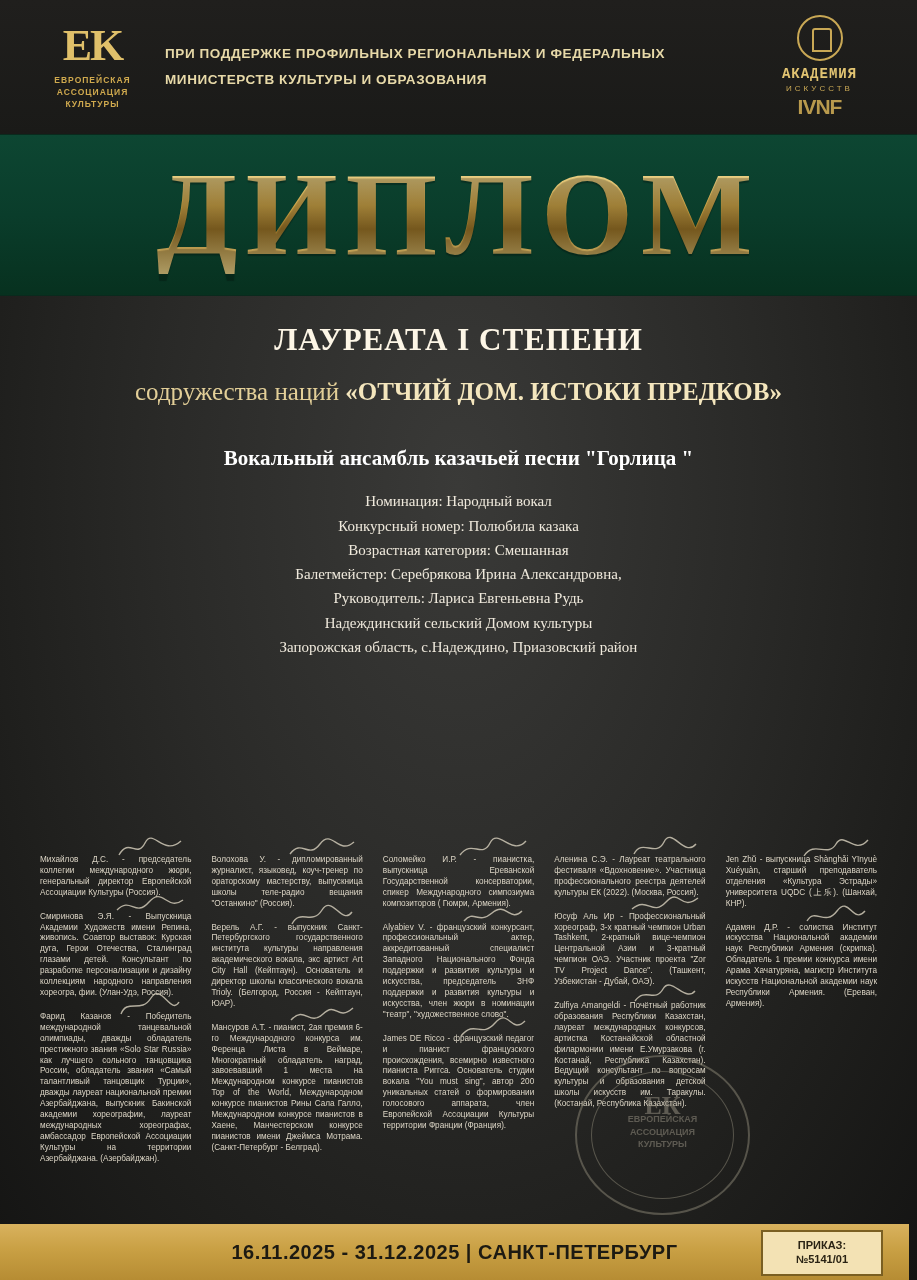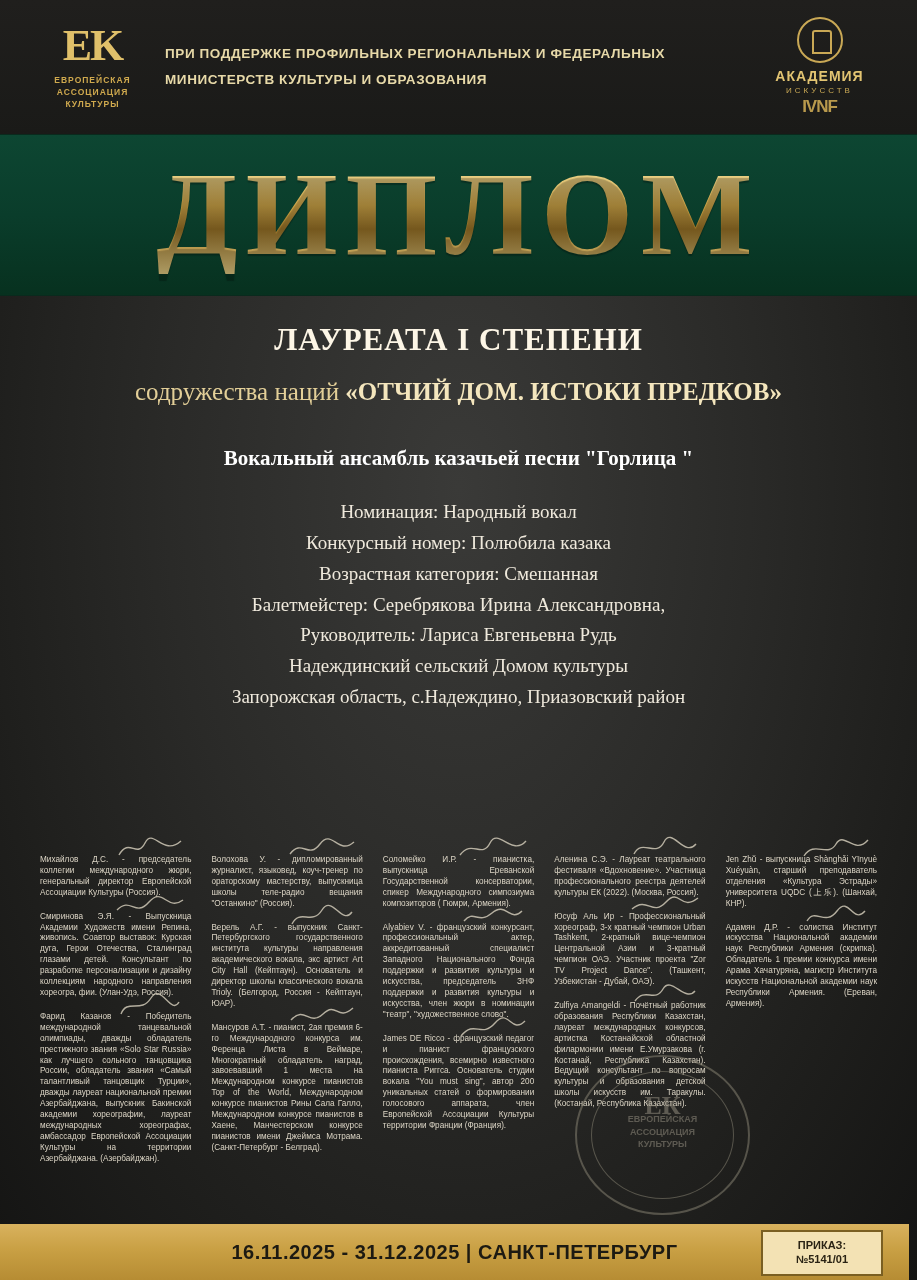--- a/index.html
+++ b/index.html
@@ -58,30 +58,30 @@
   .seal{
     width:42px;height:42px;border:2px solid #c9a855;border-radius:50%;
     margin:0 auto 5px auto;position:relative;
   }
   .seal:after{
     content:"";position:absolute;left:50%;top:50%;
     width:16px;height:20px;margin:-10px 0 0 -8px;
     border:2px solid #c9a855;border-radius:3px 3px 0 0;
   }
   .header-right .acad{
-    font-family:Liberation Sans, sans-serif;
+    font-family:Liberation Mono, monospace;
     font-size:14px;font-weight:bold;letter-spacing:1px;color:#e2c472;
   }
   .header-right .acad2{
     font-family:"Liberation Sans",sans-serif;
     font-size:8px;letter-spacing:3px;color:#c9a855;margin-top:2px;
   }
   .header-right .ivnf{
     margin-top:2px;font-family:"Liberation Sans",sans-serif;
-    font-size:17px;font-weight:bold;letter-spacing:-1px;color:#b99a4d;
+    font-size:21px;font-weight:bold;letter-spacing:-1px;color:#b99a4d;
   }
   
   .band{
     height:160px;
     background:linear-gradient(180deg,#0d4632 0%,#0a3d2b 50%,#07311f 100%);
     display:flex;align-items:center;justify-content:center;
     border-top:1px solid #0a2a1d;border-bottom:1px solid #0a2a1d;
   }
   .band .title{
     font-family:"Liberation Serif",serif;
@@ -110,23 +110,23 @@
   }
   .contest .strong{
     font-weight:bold;color:#f4e6bd;
   }
   .awardee{
     margin-top:36px;
     font-family:"Liberation Serif",serif;
     font-weight:bold;font-size:21px;color:#ffffff;
   }
   .details{
-    margin-top:26px;
-    font-family:"Liberation Serif",serif;
-    font-size:19px;line-height:1.62;color:#efe9dc;
+    margin-top:18px;
+    font-family:"Liberation Serif",serif;
+    font-size:15px;line-height:1.62;color:#efe9dc;
   }
   
   .sigblock{
     position:absolute;
     left:40px;right:40px;
     top:855px;
     display:flex;
     gap:20px;
   }
   .sigcol{

